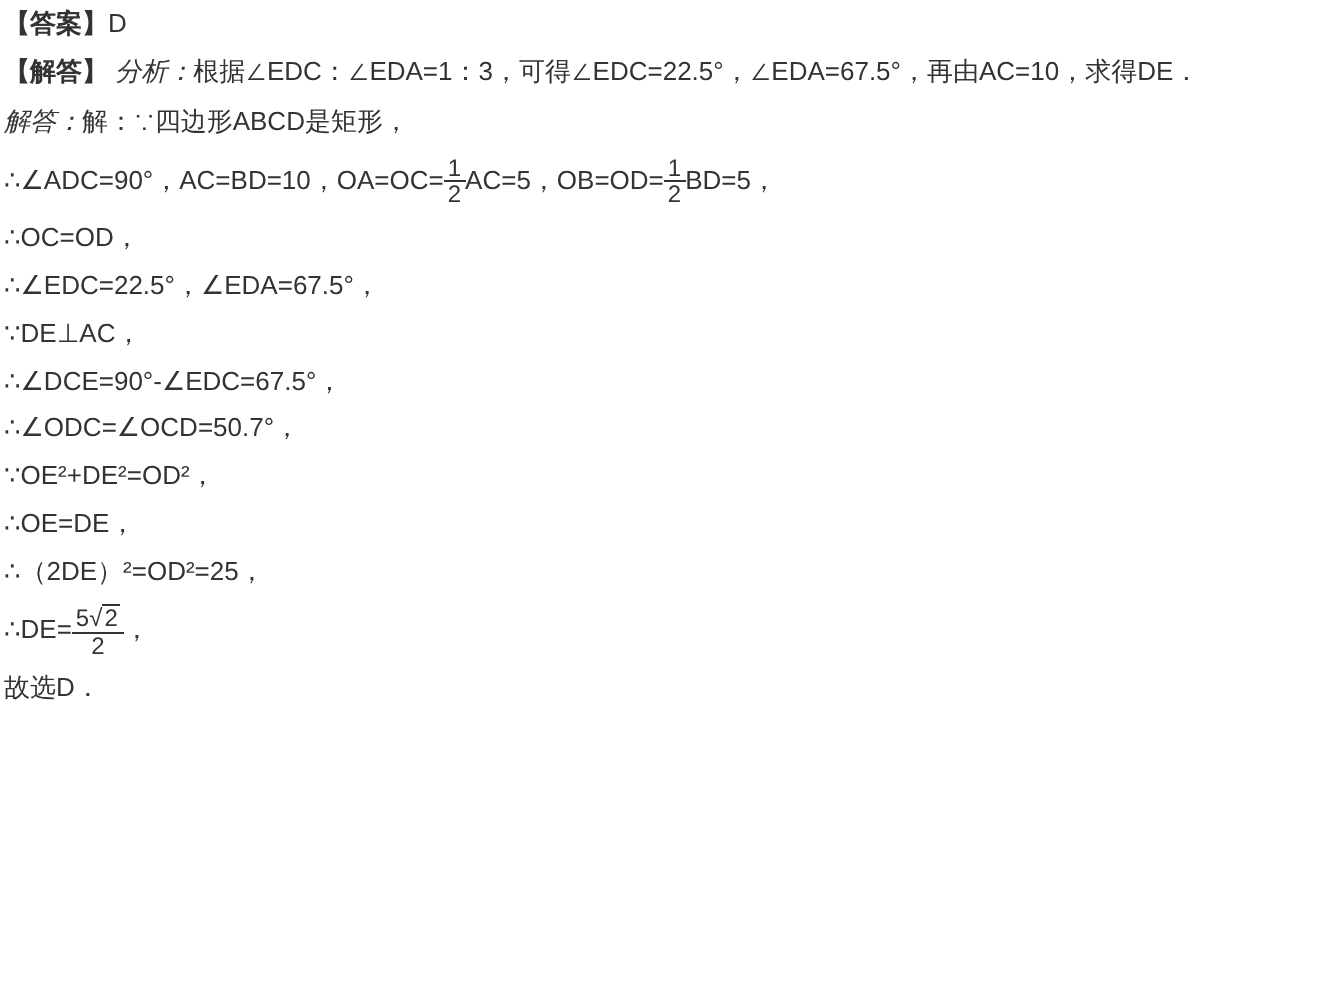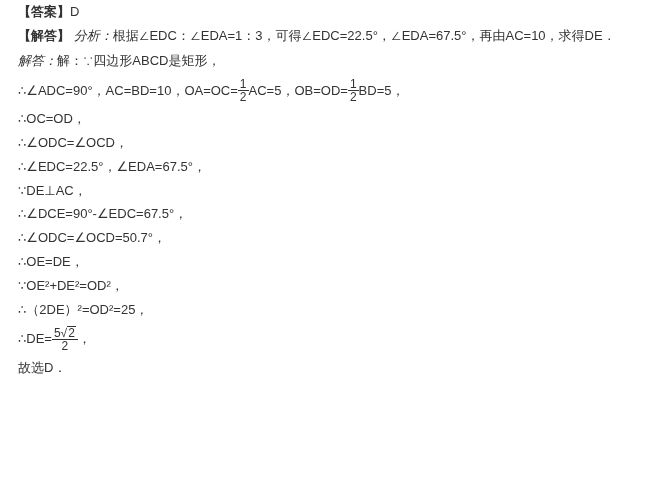--- a/index.html
+++ b/index.html
@@ -6,21 +6,21 @@
     margin: 0;
     padding: 0;
     width: 661px;
     background: #fff;
     font-family: "Microsoft YaHei", Arial, sans-serif;
     font-size: 13px;
     color: #333;
     line-height: 1.3;
   }
   .page {
-    padding: 4px 18px;
+    padding: 4px 2px;
     box-sizing: border-box;
     width: 661px;
   }
   .line {
     margin: 0 0 7px 0;
     white-space: nowrap;
   }
   .bold { font-weight: bold; }
   .italic { font-style: italic; font-family: Liberation Mono, monospace; }
   .frac {
@@ -66,27 +66,26 @@
 
   <div class="line">
     <span class="italic">解答：</span><span>解：∵四边形ABCD是矩形，</span>
   </div>
 
   <div class="line">
     <span>∴∠ADC=90°，AC=BD=10，OA=OC=</span><span class="frac"><span class="num">1</span><span class="den">2</span></span><span>AC=5，OB=OD=</span><span class="frac"><span class="num">1</span><span class="den">2</span></span><span>BD=5，</span>
   </div>
 
   <div class="line">∴OC=OD，</div>
-  <div class="line">∴∠ODC=∠OCD，</div>
   <div class="line">∴∠EDC=22.5°，∠EDA=67.5°，</div>
   <div class="line">∵DE⊥AC，</div>
   <div class="line">∴∠DCE=90°-∠EDC=67.5°，</div>
   <div class="line">∴∠ODC=∠OCD=50.7°，</div>
+  <div class="line">∵OE²+DE²=OD²，</div>
   <div class="line">∴OE=DE，</div>
-  <div class="line">∵OE²+DE²=OD²，</div>
   <div class="line">∴（2DE）²=OD²=25，</div>
 
   <div class="line">
     <span>∴DE=</span><span class="frac"><span class="num"><span>5</span><span class="surd-wrap">√<span class="surd-bar">2</span></span></span><span class="den">2</span></span><span>，</span>
   </div>
 
   <div class="line">故选D．</div>
 
 </div>
 

